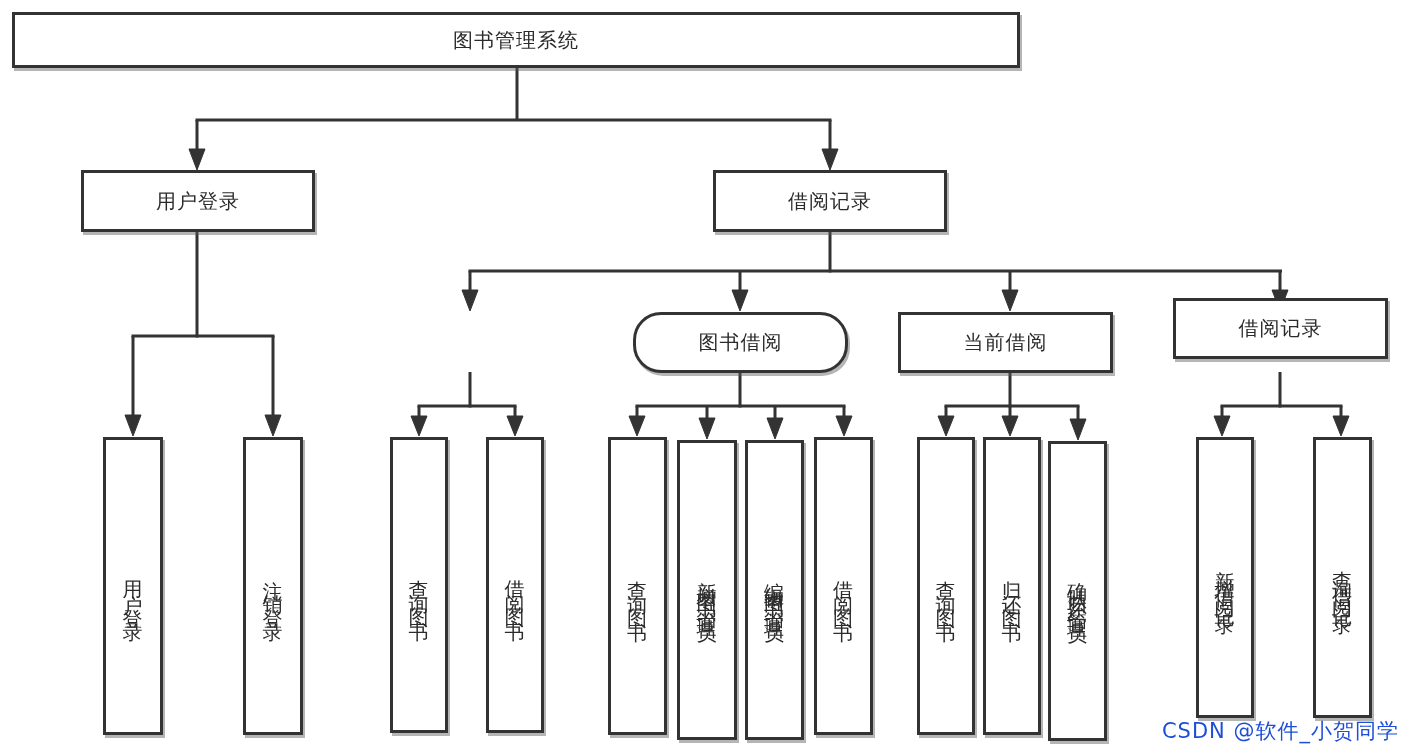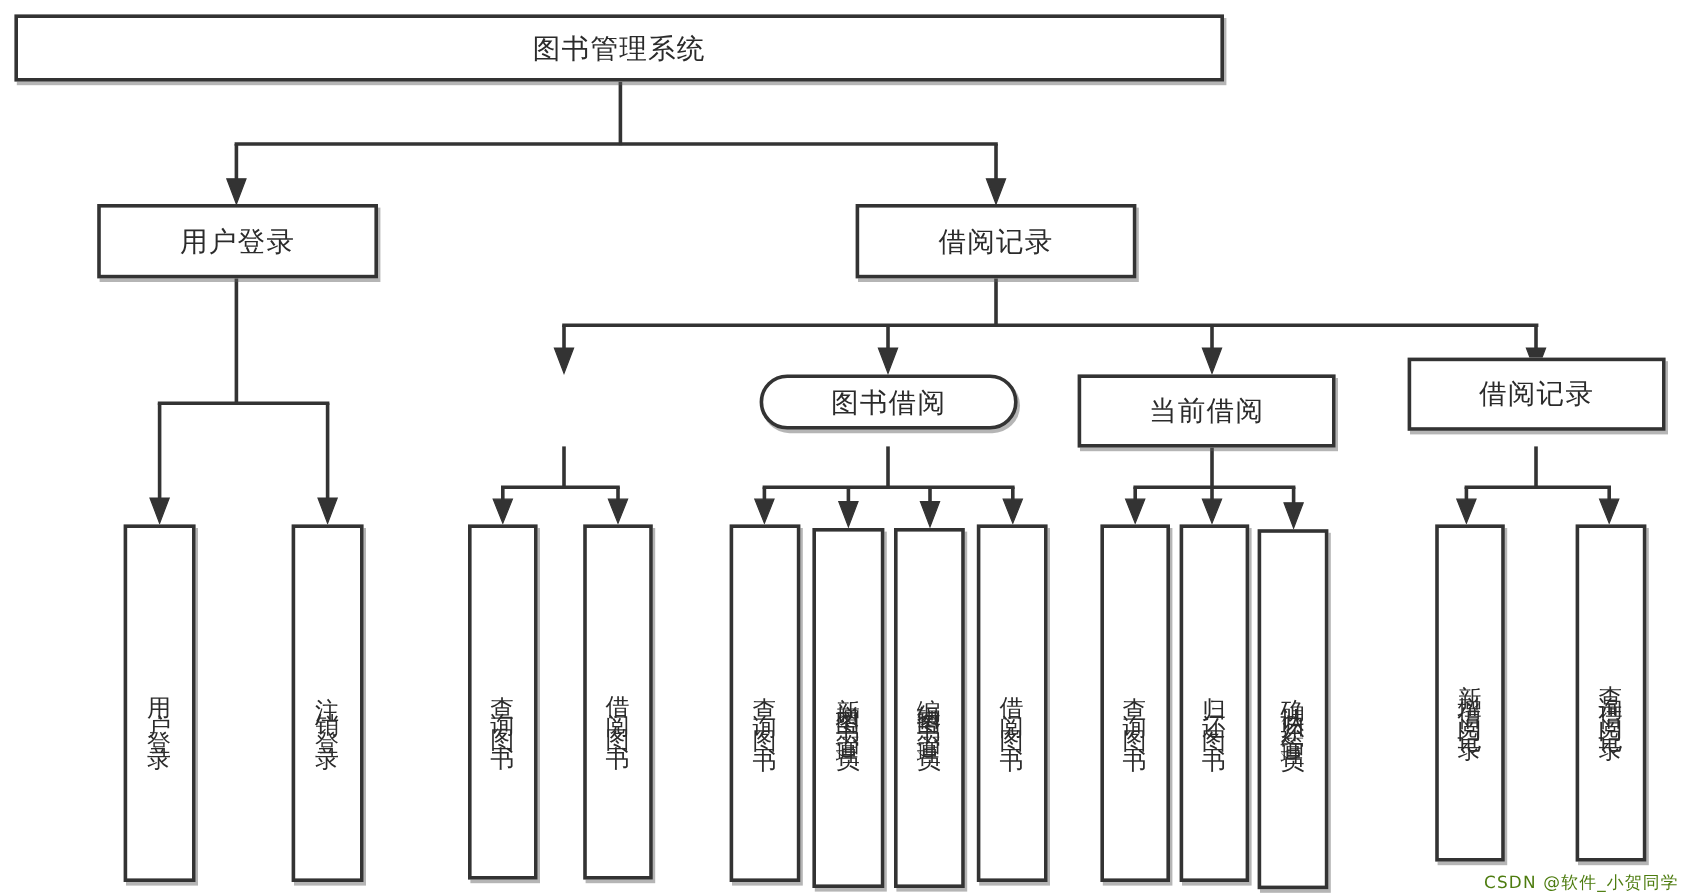--- a/index.html
+++ b/index.html
@@ -14,37 +14,37 @@
   .box {
     position:absolute;
     background:#ffffff;
     border:3px solid #333333;
     box-shadow:2px 3px 0 rgba(90,90,90,0.45);
     box-sizing:border-box;
     display:flex; align-items:center; justify-content:center;
     color:#2b2b2b;
     z-index:2;
   }
-  .hbox { font-size:23px; letter-spacing:1px; }
+  .hbox { font-size:20px; letter-spacing:1px; }
   .vbox {
     writing-mode:vertical-rl;
     text-orientation:mixed;
     font-size:20px;
     line-height:1.1;
     letter-spacing:14px;
     padding-top:14px; 
   }
   .vbox.len6 { letter-spacing:9px; padding-top:9px; }
   .vbox.len9 { letter-spacing:6px; padding-top:6px; }
   #watermark {
     position:absolute;
     right:6px; bottom:2px;
-    font-size:14px;
+    font-size:21px;
     letter-spacing:1px;
-    color:#4d7c0f;
+    color:#1d4ed8;
     z-index:3;
     white-space:nowrap;
   }
 </style>
 </head>
 <body>
 
 <div id="canvas">
 
   <svg id="connectors" width="1405" height="747" viewBox="0 0 1405 747" stroke="#333333" stroke-width="3" fill="#333333">
@@ -113,21 +113,21 @@
     <span>图书管理系统</span>
   </div>
 
   <div class="box hbox" style="left:81px; top:170px; width:234px; height:62px;">
     <span>用户登录</span>
   </div>
   <div class="box hbox" style="left:713px; top:170px; width:234px; height:62px;">
     <span>借阅记录</span>
   </div>
 
-  <div class="box hbox" style="left:633px; top:312px; width:215px; height:46px;border-radius:28px;">
+  <div class="box hbox" style="left:633px; top:312px; width:215px; height:61px;border-radius:28px;">
     <span>图书借阅</span>
   </div>
   <div class="box hbox" style="left:898px; top:312px; width:215px; height:61px;">
     <span>当前借阅</span>
   </div>
   <div class="box hbox" style="left:1173px; top:298px; width:215px; height:61px;">
     <span>借阅记录</span>
   </div>
 
   <div class="box vbox" style="left:103px; top:437px; width:60px; height:298px;">

